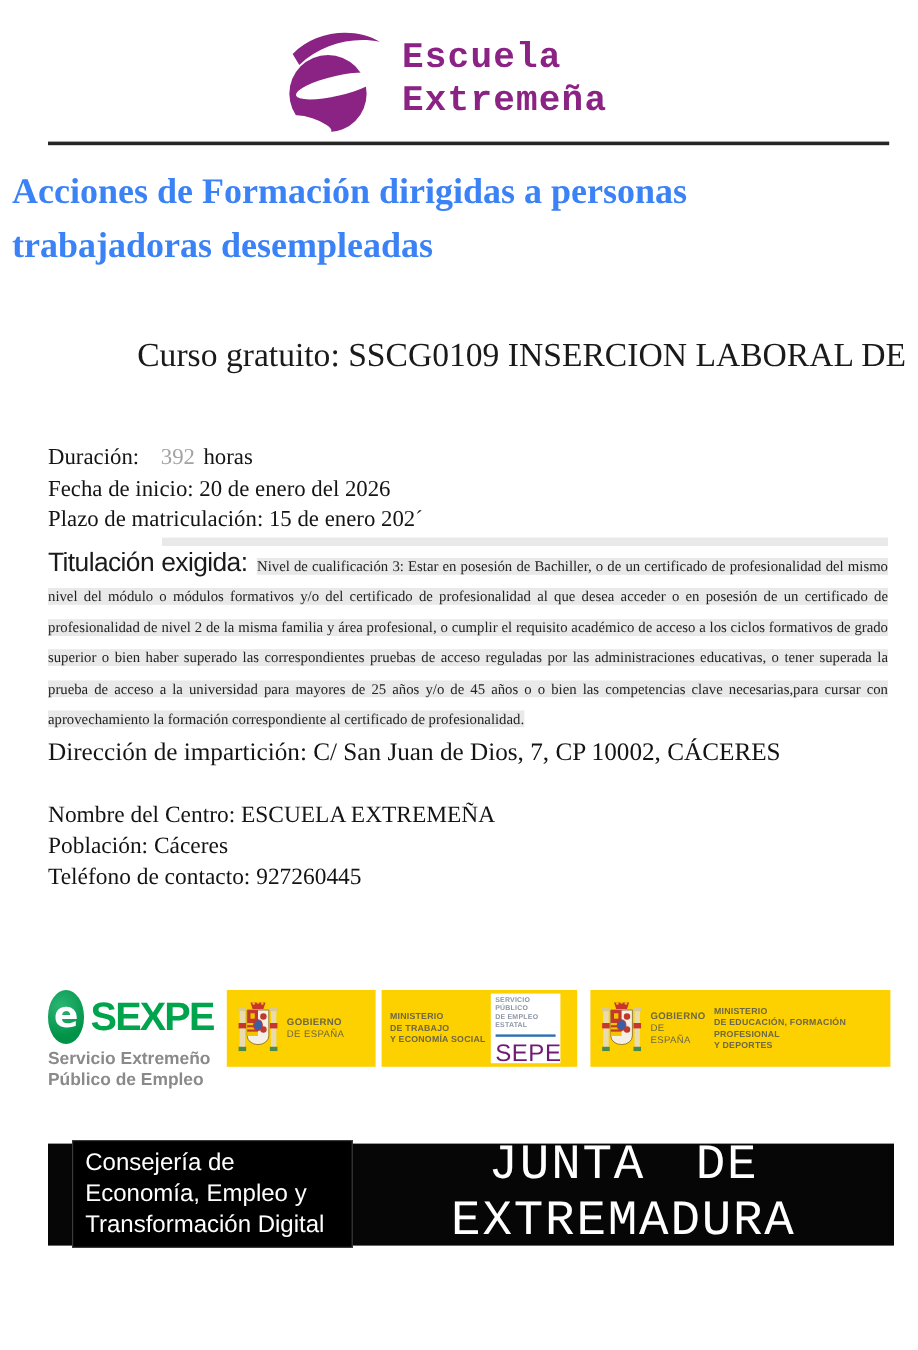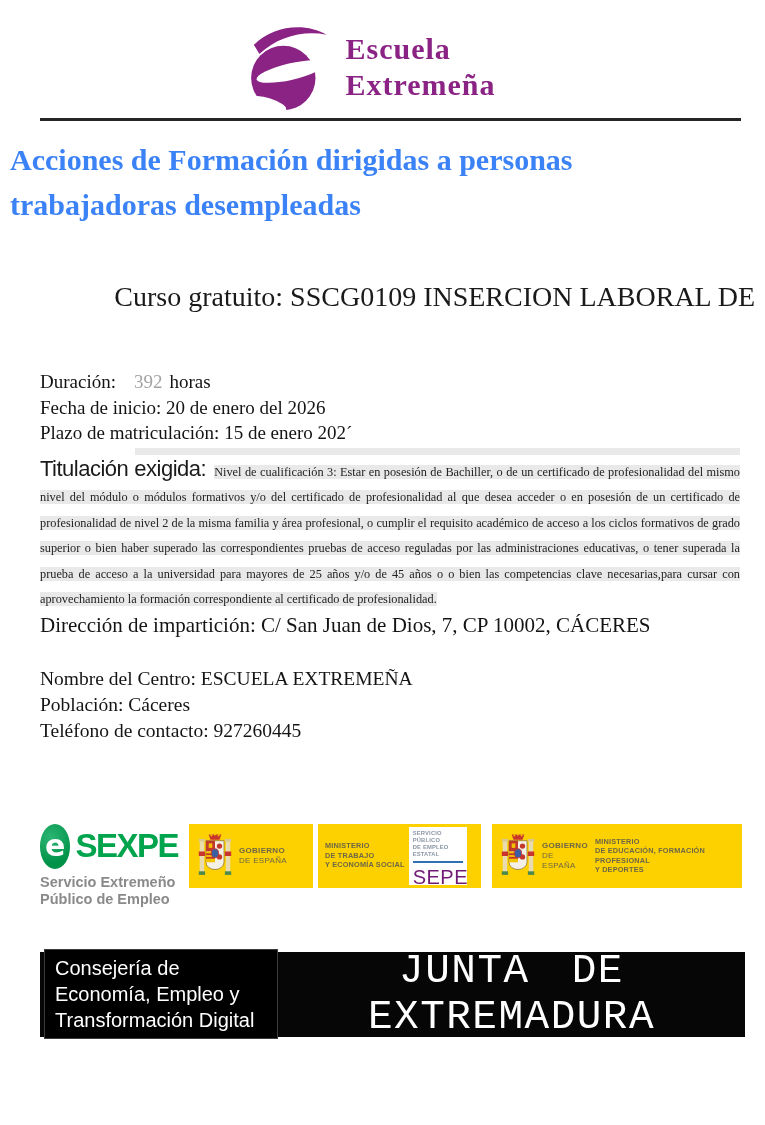--- a/index.html
+++ b/index.html
@@ -2,21 +2,21 @@
 <html><head>
 <meta charset="utf-8">
 <style>
   html,body{margin:0;padding:0;background:#ffffff;}
   body{width:765px;min-height:1125px;font-family:"Liberation Serif",serif;color:#111;}
   .page{position:relative;width:765px;min-height:1125px;background:#fff;overflow:hidden;}
 
   
   .logo-block{display:flex;justify-content:center;align-items:center;padding-top:18px;height:98px;transform:translateX(-14px);}
   .logo-mark{width:92px;height:94px;margin-right:12px;}
-  .logo-text{font-family:Liberation Serif, serif;font-weight:bold;color:#8a2384;font-size:30px;line-height:36px;letter-spacing:1px;}
+  .logo-text{font-family:Liberation Mono, monospace;font-weight:bold;color:#8a2384;font-size:30px;line-height:36px;letter-spacing:1px;}
   .rule{height:3px;background:#262626;border:none;margin:2px 24px 0 40px;}
 
   
   .title{margin:16px 10px 0;font-size:30px;font-weight:bold;line-height:45px;color:#3b82f6;}
   .course{margin:50px 10px 0;text-align:right;font-size:28px;font-weight:normal;line-height:40px;color:#1a1a1a;}
 
   
   .details{margin:52px 25px 0 40px;font-size:19px;line-height:25.5px;color:#141414;}
   .details p{margin:0;}
   .dur-val{color:#a3a3a3;margin:0 7px 0 18px;}
@@ -48,21 +48,21 @@
   .coat{width:36px;height:50px;margin:0 6px 0 8px;flex:none;}
   .gov-name{font-family:"Liberation Sans",sans-serif;font-size:8px;line-height:10px;color:#6d6746;letter-spacing:.3px;}
   .gov-name .b{font-weight:bold;}
   .ministry{font-family:"Liberation Sans",sans-serif;font-size:7.3px;line-height:9.5px;color:#6d6746;font-weight:bold;letter-spacing:.2px;padding-left:7px;}
   .sepe-box{background:#fff;width:58px;flex:none;margin:3px 3px 3px 4px;height:58px;padding:3px 4px;box-sizing:border-box;}
   .sepe-small{font-family:"Liberation Sans",sans-serif;font-size:5.8px;line-height:7px;color:#8b97a6;font-weight:bold;letter-spacing:.2px;}
   .sepe-rule{height:2px;background:#2f6fb3;margin:3px 0 2px;}
   .sepe-acronym{font-family:"Liberation Sans",sans-serif;font-size:20px;color:#701a75;letter-spacing:.5px;line-height:24px;}
 
   
-  .junta-banner{margin:44px 20px 0 40px;height:85px;background:#060606;display:flex;align-items:center;}
+  .junta-banner{margin:44px 20px 0 40px;height:85px;background:#060606;display:flex;align-items:center;padding-left:16px;}
   .consejeria{width:212px;flex:none;margin:4px 0 4px 4px;border:1px solid #3b3b3b;background:#000;padding:5px 10px;
     font-family:"Liberation Sans",sans-serif;font-size:20px;line-height:26px;color:#fff;}
   .junta-title{flex:1;text-align:center;font-family:Liberation Mono, monospace;font-size:41px;color:#fff;letter-spacing:1.5px;word-spacing:16px;font-weight:normal;}
 </style>
 </head>
 <body>
 
 <div class="page">
 
   <header class="logo-block">

